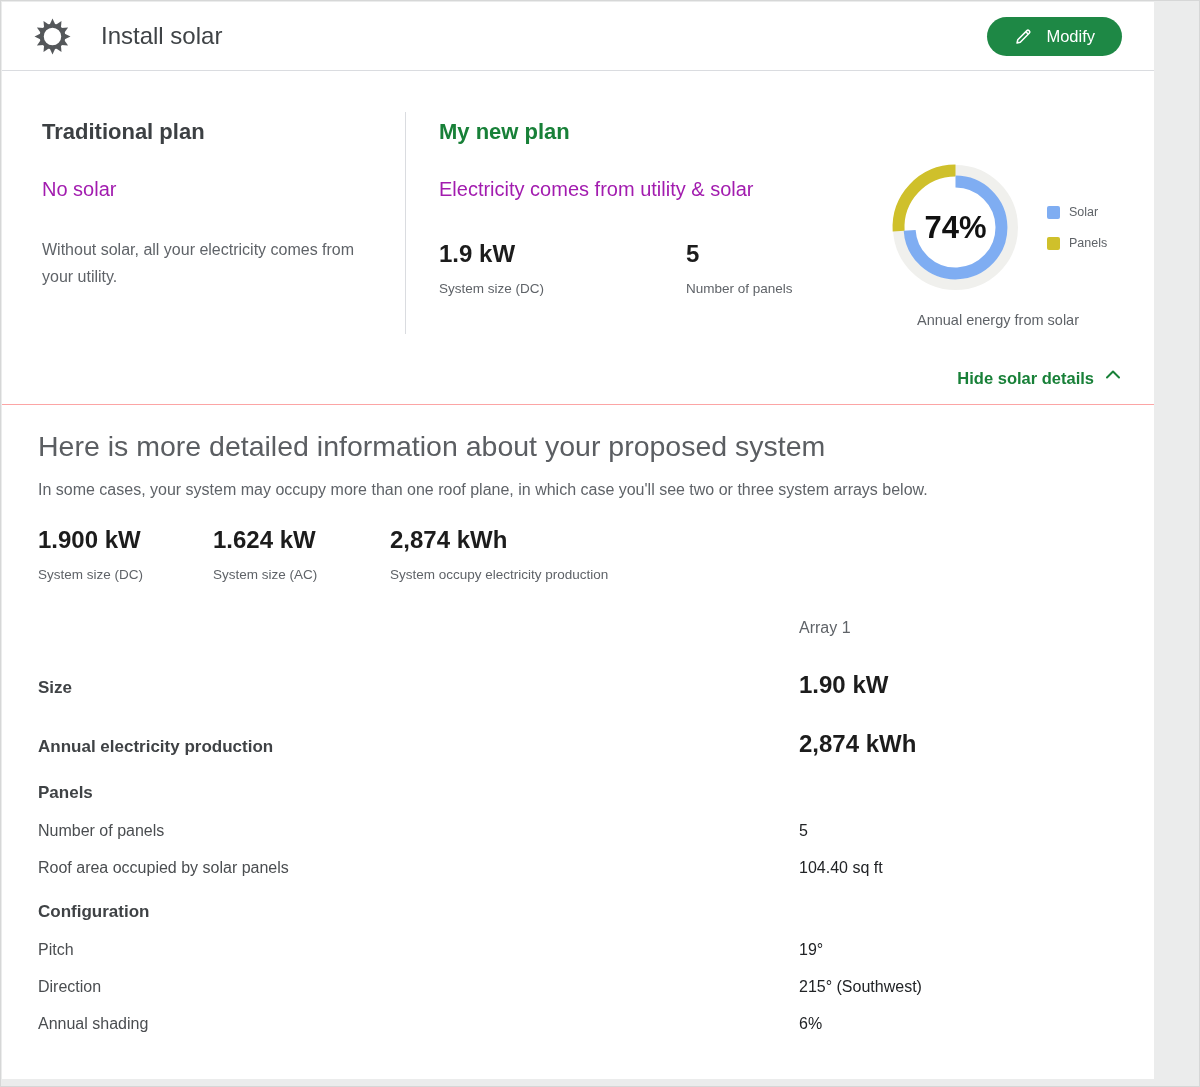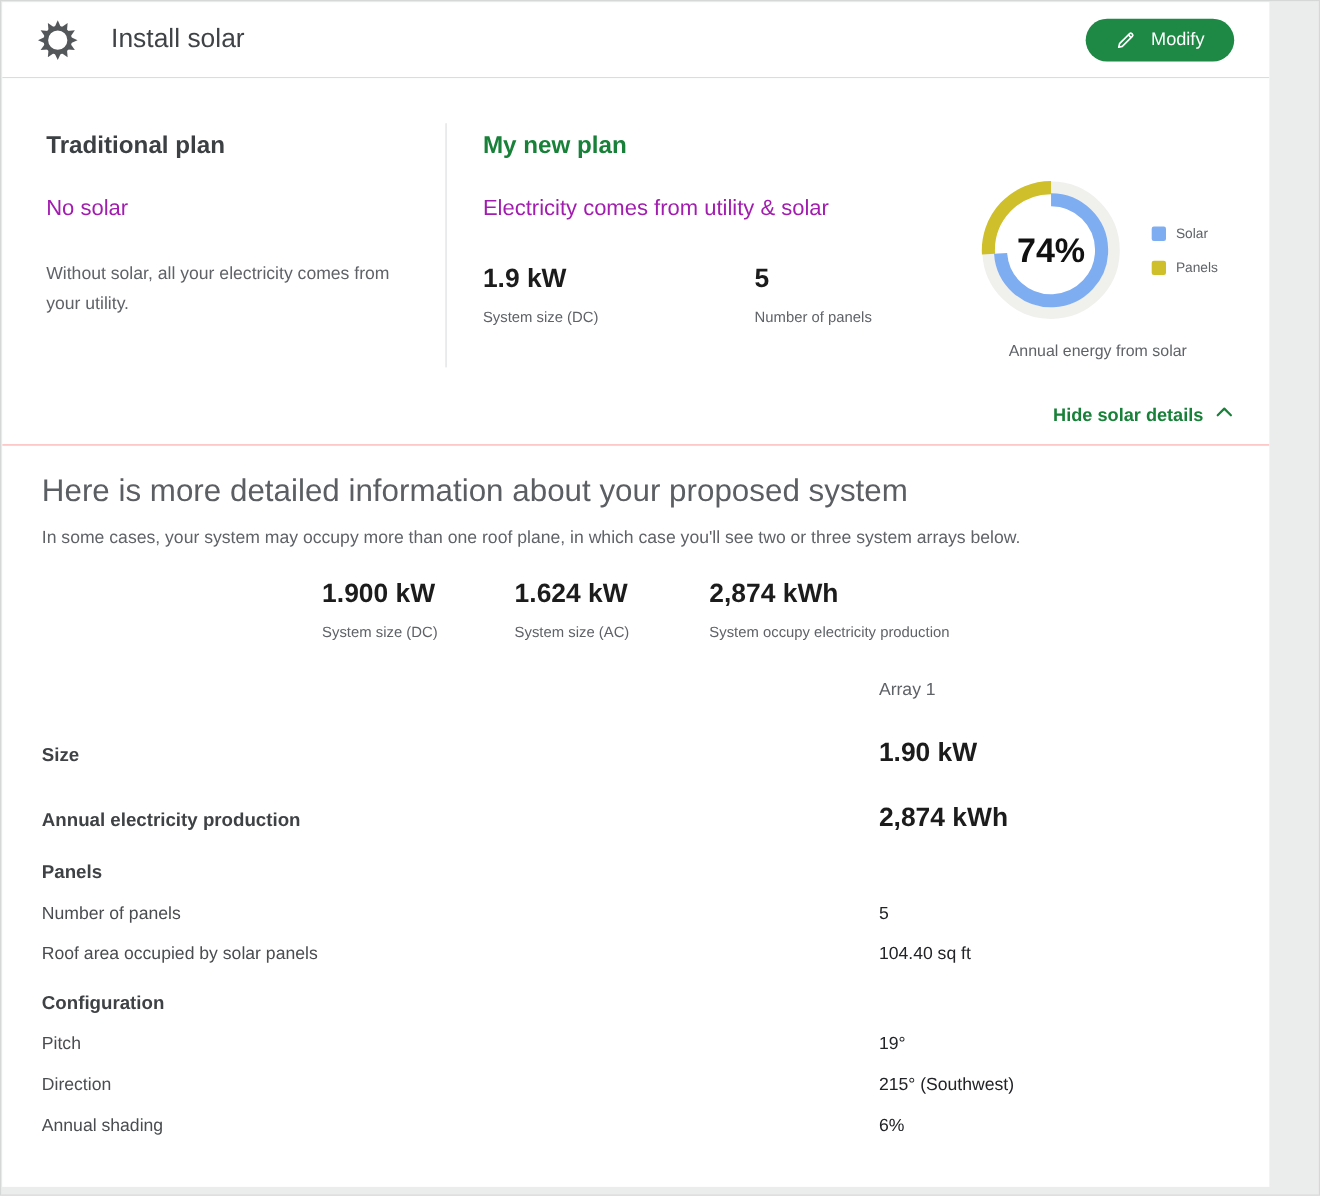--- a/index.html
+++ b/index.html
@@ -37,21 +37,21 @@
   .donut-wrap { position: relative; width: 147px; height: 147px; }
   .donut-center { position: absolute; inset: 0; display: flex; align-items: center; justify-content: center; font-size: 31px; font-weight: 700; color: #111111; }
   .donut-caption { font-size: 14.5px; color: #5f6368; margin-top: 11px; text-align: center; width: 232px; }
 
   .hide-link { position: absolute; right: 33px; bottom: 16px; display: flex; gap: 11px; color: #188038; font-weight: 700; font-size: 16.5px; cursor: pointer; }
 
   
   .details { border-top: 1px solid #fca5a5; padding: 0 36px; }
   .details-h { font-size: 28.5px; font-weight: 400; color: #5b5e62; margin: 25px 0 0 0; }
   .details-sub { font-size: 16px; color: #5f6368; margin-top: 18px; }
-  .dstats { display: flex; margin-top: 27px; justify-content: center; }
+  .dstats { display: flex; margin-top: 27px; }
   .dstat1 { width: 175px; }
   .dstat2 { width: 177px; }
 
   .tbl { margin-top: 37px; }
   .tbl-head { padding-left: 761px; font-size: 16px; color: #5f6368; }
   .row { display: flex; align-items: baseline; }
   .row .lbl { width: 761px; flex: none; }
   .row.big { margin-top: 31px; }
   .row.big .lbl { font-size: 17px; font-weight: 700; color: #3f4245; }
   .row.big .val { font-size: 24px; font-weight: 700; color: #1c1c1c; }

